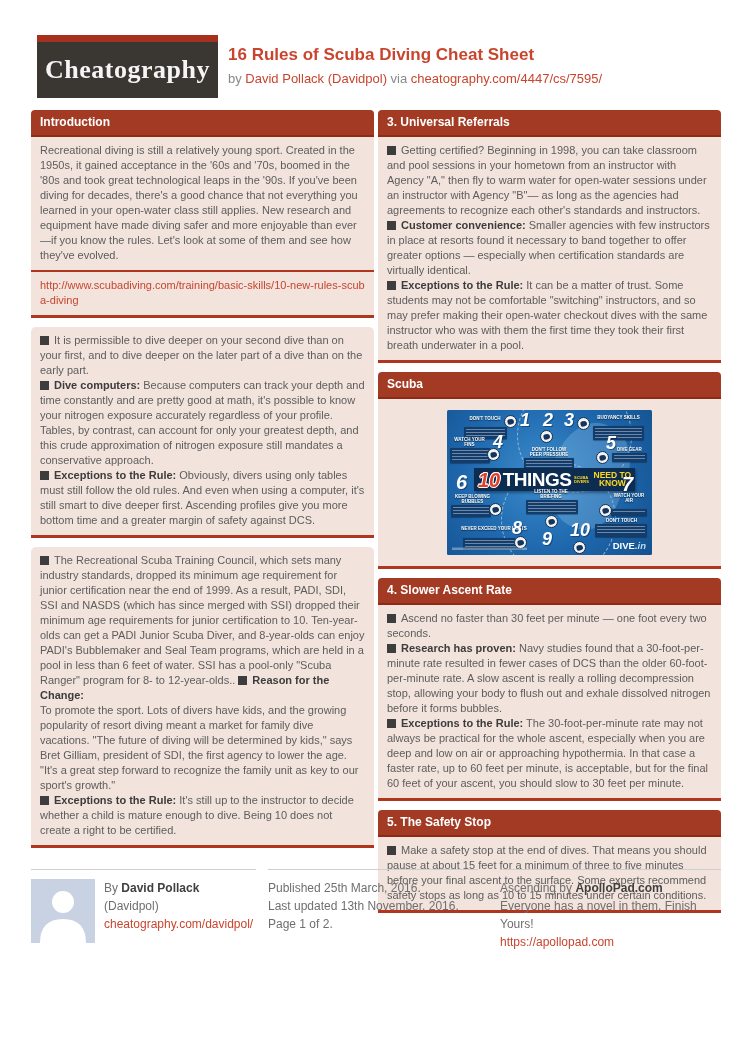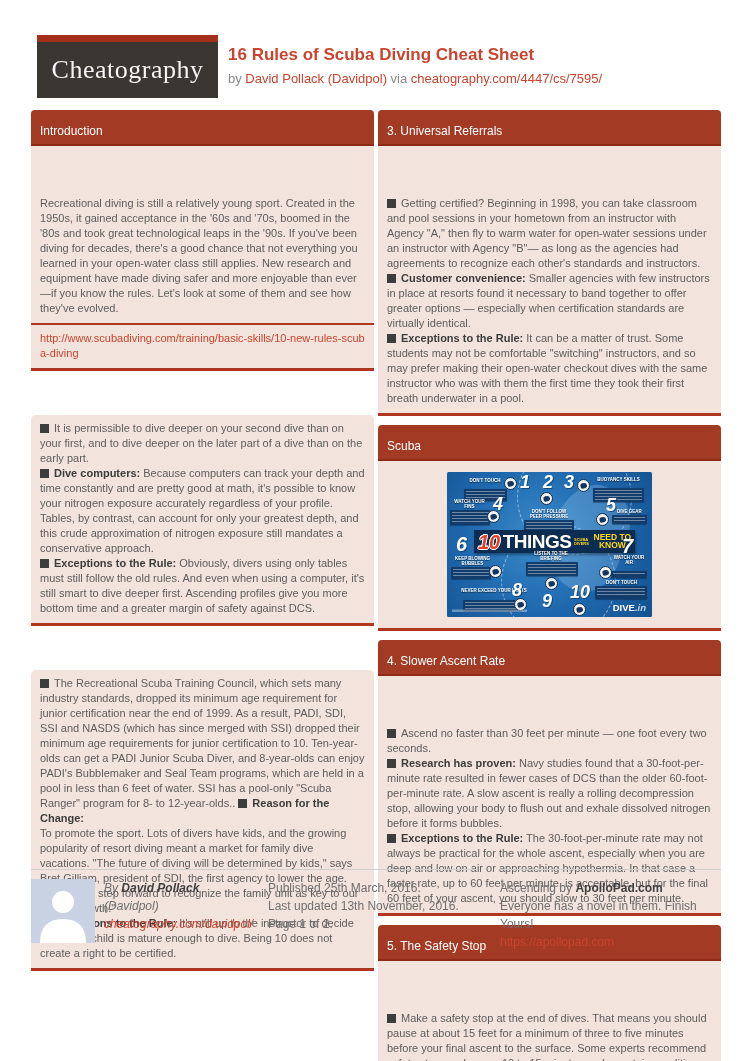--- a/index.html
+++ b/index.html
@@ -3,36 +3,36 @@
 <meta charset="utf-8">
 <style>
   * { box-sizing: border-box; }
   html,body { margin:0; padding:0; background:#fff; }
   body { width:750px; font-family:"Liberation Sans", sans-serif; }
   .page { position:relative; width:750px; height:1061px; background:#fff; overflow:hidden; }
 
   
   .logo { position:absolute; left:37px; top:35px; width:181px; height:63px;
           background:var(--logo-bg,#3a3733); border-top:7px solid var(--logo-topbar,#a5301e);
-          display:flex; align-items:center; justify-content:center; }
+          display:flex; align-items:center; justify-content:center;font-weight:bold; }
   .logo span { color:#f5f5f5; font-family:"Liberation Serif", serif; font-size:26px; letter-spacing:.5px; }
   .titles { position:absolute; left:228px; top:45px; }
   .doc-title { margin:0; font-size:17px; font-weight:bold; color:var(--accent,#c9452e); }
   .byline { margin-top:6px; font-size:13px; color:#8a8a8a; }
   .byline a { color:var(--link,#c9452e); text-decoration:none; }
 
   
   .cols { position:absolute; left:31px; top:110px; width:690px; display:flex; gap:4px; align-items:flex-start; }
   .col { width:343px; }
   .card { background:var(--section-body-bg,#f2e3dc); border-radius:5px 5px 0 0;
           border-bottom:3px solid var(--section-border,#b13620); margin-bottom:9px; }
-  .card-h { background:var(--section-header-bg,#a33a24); color:#fff; font-size:12px; font-weight:normal;
-            padding:14px 9px 6px; border-radius:4px 4px 0 0;
+  .card-h { background:var(--section-header-bg,#a33a24); color:#fff; font-size:12px; font-weight:bold;
+            padding:5px 9px 6px; border-radius:4px 4px 0 0;
             border-bottom:2px solid var(--header-divider,#8e2a16); }
-  .card-b { padding:6px 9px 7px; font-size:11px; line-height:15px; color:var(--body-text,#5d5d5d);margin-top:44px; }
+  .card-b { padding:6px 9px 7px; font-size:11px; line-height:15px; color:var(--body-text,#5d5d5d); }
   .card-b b { color:var(--bold-text,#3c3c3c); }
   .bsq { display:inline-block; width:9px; height:9px; background:#3d3d3d; margin-right:5px; vertical-align:-1px; }
   .link-block { border-top:2px solid var(--section-border,#b13620); padding:6px 9px 7px;
                 font-size:11px; line-height:15px; word-break:break-all; }
   .link-block a, .tlink { color:var(--link,#c9452e); text-decoration:none; }
 
   
   .ig-wrap { display:flex; justify-content:center; padding:11px 9px; }
   .ig { position:relative; width:205px; height:145px; }
   .ig-scale { position:absolute; left:0; top:0; width:410px; height:290px;
@@ -81,21 +81,21 @@
   .bsmall { width:34px; font-size:8px; font-weight:bold; line-height:9px; color:var(--infographic-yellow,#ffd81e); }
   .bneed { text-align:center; color:var(--infographic-yellow,#ffd81e); font-weight:bold;
            font-size:17px; line-height:16px; }
   .ig-logo { position:absolute; right:12px; bottom:8px; font-size:19px; font-weight:bold; color:#fff; }
   .ig-logo .in { font-style:italic; color:#bcd7ef; }
   .ig-caption { position:absolute; left:10px; bottom:10px; width:150px; height:5px; background:rgba(255,255,255,.35); }
 
   
   .fcol { position:absolute; top:869px; border-top:1px solid #cfcfcf; padding-top:9px;
           font-size:12px; line-height:18px; color:var(--footer-text,#6f6f6f); }
-  .f1 { left:31px; width:225px; display:flex; gap:9px;font-style:italic; }
+  .f1 { left:31px; width:225px; display:flex; gap:9px; }
   .f2 { left:268px; width:210px; }
   .f3 { left:500px; width:221px; }
   .fcol b { color:#3f3f3f; }
   .fcol a { color:var(--link,#c9452e); text-decoration:none; }
   .avatar { width:64px; height:64px; flex:0 0 64px; }
 </style>
 </head>
 <body>
 
 <div class="page">

